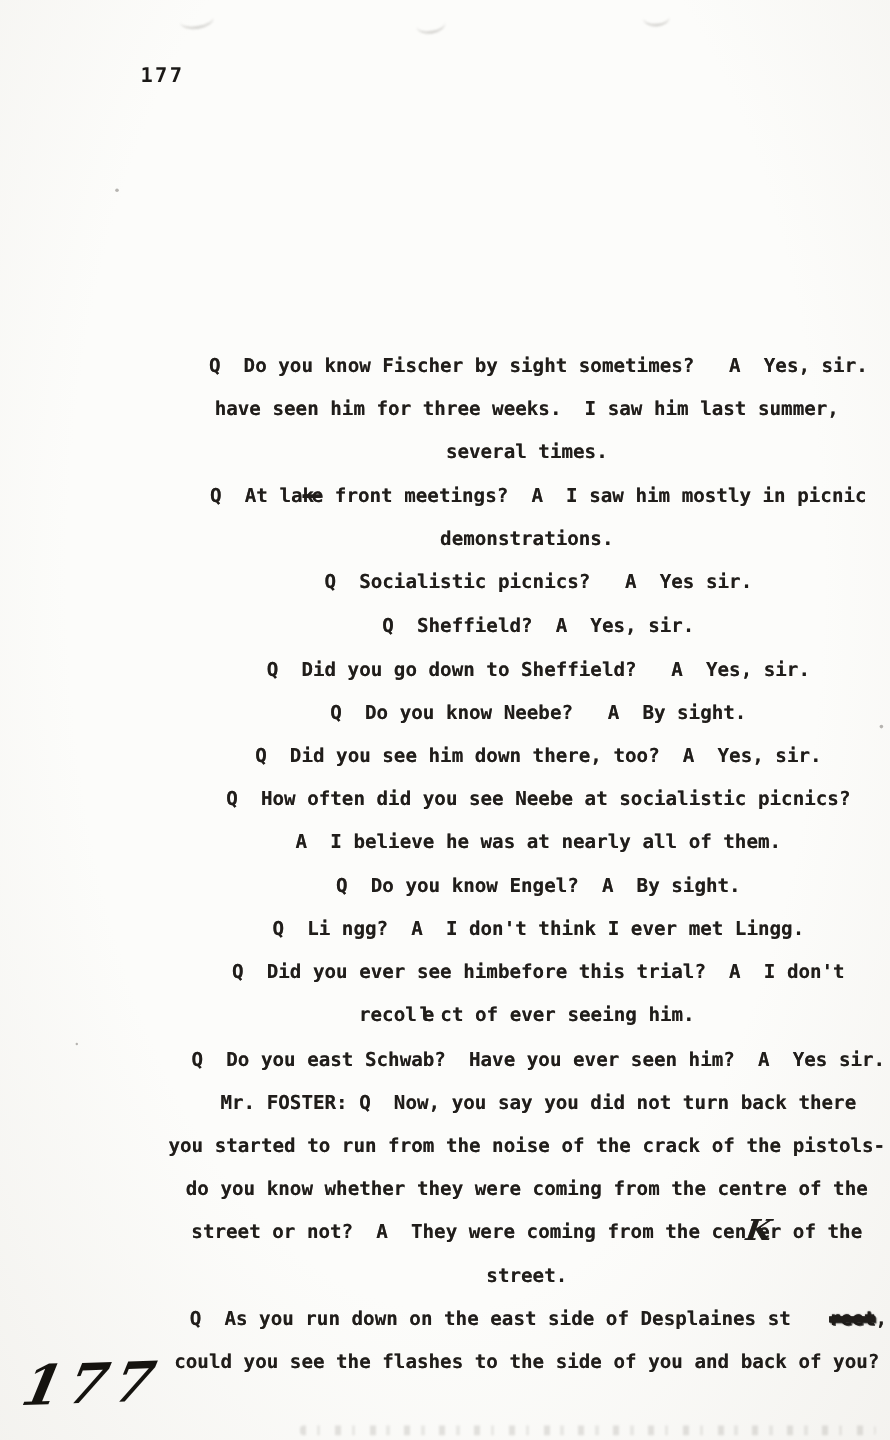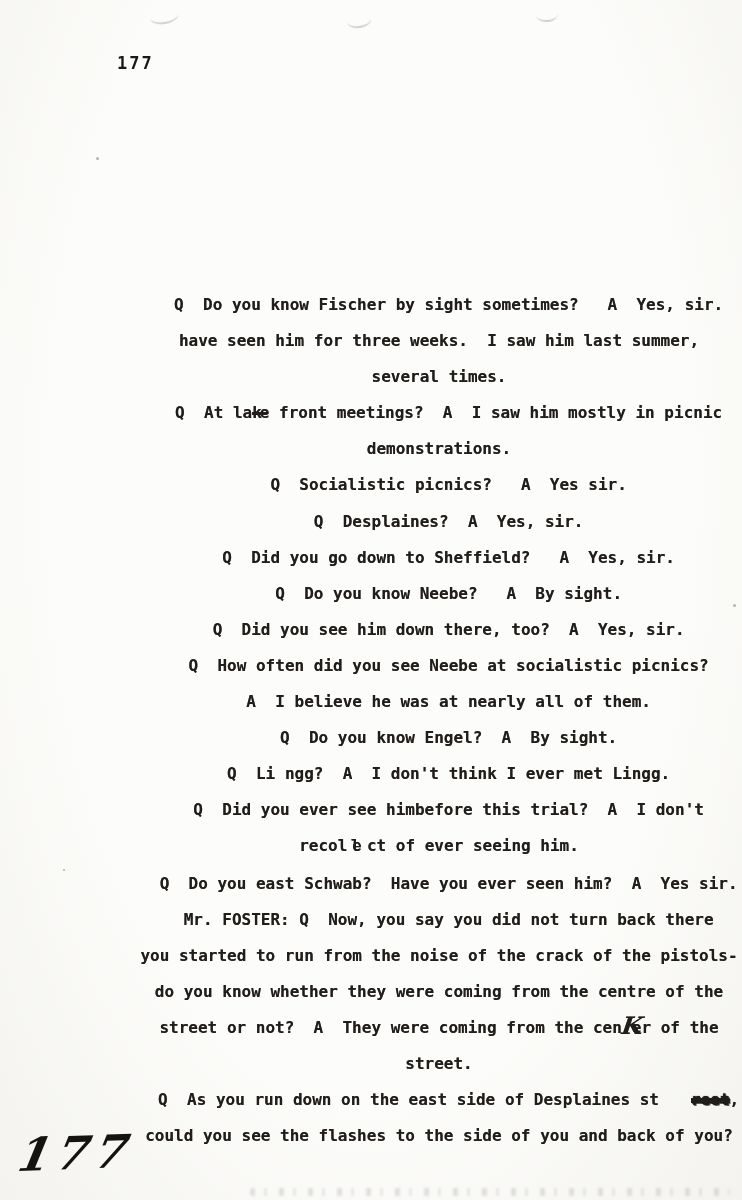--- a/index.html
+++ b/index.html
@@ -31,21 +31,21 @@
     text-decoration-thickness:3px;
     letter-spacing:-2px;margin-right:2px;
   }
   .seg-scribble{
     text-decoration:line-through;
     text-decoration-thickness:5px;
     text-shadow:0 0 1px #1b1917, 1px 1px 0 rgba(27,25,23,.7);
     padding-left:32px;
   }
   .seg-squash{
-    display:inline-block;width:10px;overflow:visible;letter-spacing:-7px;font-family:Liberation Mono, monospace;
+    display:inline-block;width:10px;overflow:visible;letter-spacing:-7px;
   }
   .seg-hand{
     display:inline-block;width:10px;overflow:visible;
     font-family:"DejaVu Serif", serif;font-style:italic;font-weight:bold;
     font-size:24px;line-height:16px;vertical-align:baseline;
     transform:translateY(1px) skewX(-8deg);
   }
   .handwritten-page-number{
     position:absolute;left:20px;top:1126px;
     font-family:"DejaVu Serif", serif;font-style:italic;font-weight:bold;
@@ -86,21 +86,21 @@
 
   <div class="typed-page-number">177</div>
 
   <div class="text-block" id="text-block">
       <div class="text-line"><span class="seg">  Q  Do you know Fischer by sight sometimes?   A  Yes, sir.</span></div>
       <div class="text-line"><span class="seg">have seen him for three weeks.  I saw him last summer,</span></div>
       <div class="text-line"><span class="seg">several times.</span></div>
       <div class="text-line"><span class="seg">  Q  At la</span><span class="seg seg-strike">ke</span><span class="seg"> front meetings?  A  I saw him mostly in picnic</span></div>
       <div class="text-line"><span class="seg">demonstrations.</span></div>
       <div class="text-line"><span class="seg">  Q  Socialistic picnics?   A  Yes sir.</span></div>
-      <div class="text-line"><span class="seg">  Q  Desplaines?  A  Yes, sir.</span></div>
+      <div class="text-line"><span class="seg">  Q  Sheffield?  A  Yes, sir.</span></div>
       <div class="text-line"><span class="seg">  Q  Did you go down to Sheffield?   A  Yes, sir.</span></div>
       <div class="text-line"><span class="seg">  Q  Do you know Neebe?   A  By sight.</span></div>
       <div class="text-line"><span class="seg">  Q  Did you see him down there, too?  A  Yes, sir.</span></div>
       <div class="text-line"><span class="seg">  Q  How often did you see Neebe at socialistic picnics?</span></div>
       <div class="text-line"><span class="seg">  A  I believe he was at nearly all of them.</span></div>
       <div class="text-line"><span class="seg">  Q  Do you know Engel?  A  By sight.</span></div>
       <div class="text-line"><span class="seg">  Q  Li ngg?  A  I don't think I ever met Lingg.</span></div>
       <div class="text-line"><span class="seg">  Q  Did you ever see himbefore this trial?  A  I don't</span></div>
       <div class="text-line"><span class="seg">recol</span><span class="seg seg-squash">le</span><span class="seg"> ct of ever seeing him.</span></div>
       <div class="text-line"><span class="seg">  Q  Do you east Schwab?  Have you ever seen him?  A  Yes sir.</span></div>

